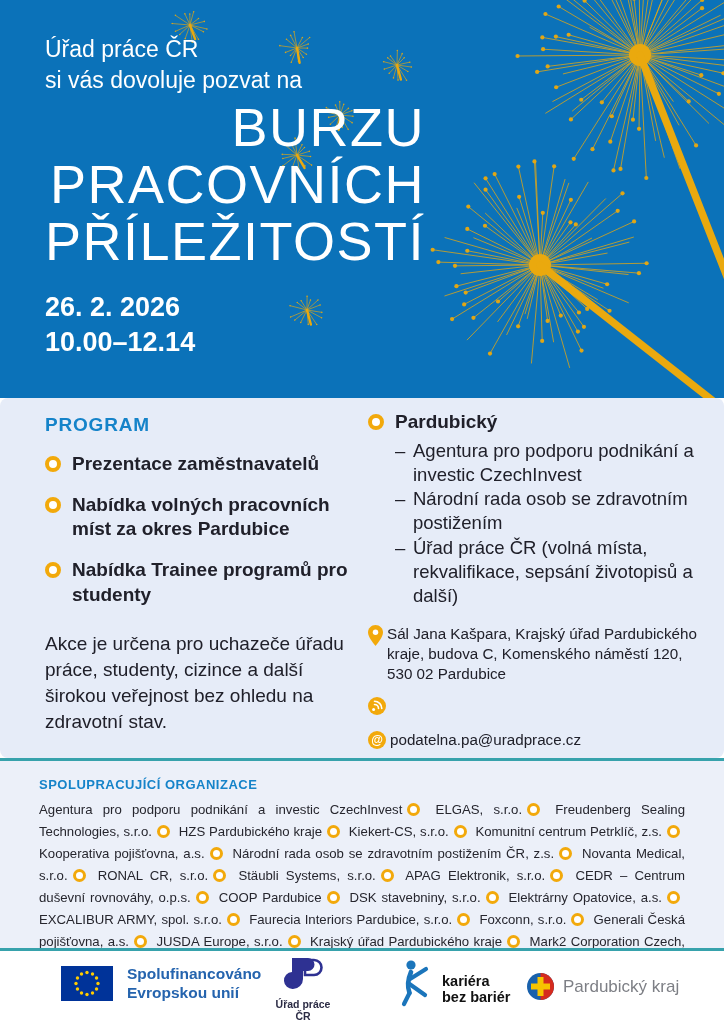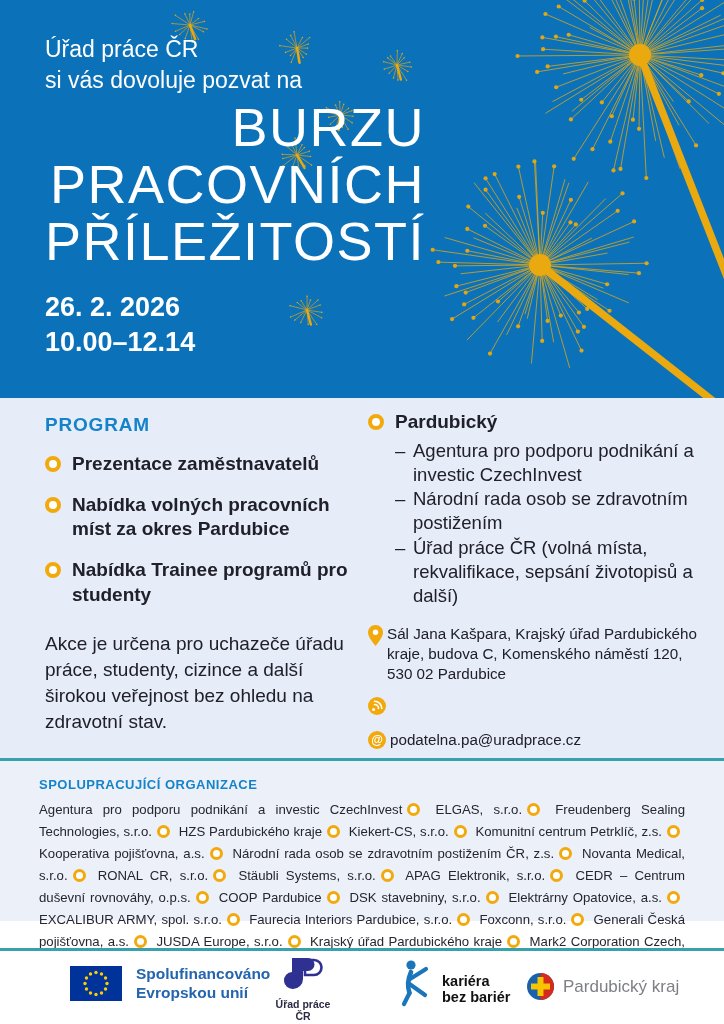--- a/index.html
+++ b/index.html
@@ -8,21 +8,21 @@
 
   
   .header{position:absolute;left:0;top:0;width:724px;height:398px;background:#0b72b9;}
   .header svg.deco{position:absolute;left:0;top:0;z-index:1;}
   .header-text{position:absolute;left:45px;top:34px;z-index:2;}
   .invite{color:#ffffff;font-size:23px;font-weight:500;line-height:1.34;}
   .title{margin-top:3px;color:#ffffff;font-size:54px;font-weight:400;line-height:1.06;letter-spacing:1.5px;text-align:right;}
   .datetime{margin-top:20px;color:#ffffff;font-size:27px;font-weight:700;line-height:1.3;}
 
   
-  .main{position:absolute;left:0;top:398px;width:724px;height:360px;background:#e6ecf8;}
+  .main{position:absolute;left:0;top:398px;width:724px;height:360px;background:#e6ecf8;border-radius:8px;}
   .col-left{position:absolute;left:45px;top:16px;width:318px;}
   .col-right{position:absolute;left:368px;top:12px;width:338px;}
   .program-heading{color:#1583c9;font-size:19px;font-weight:700;letter-spacing:.8px;margin-bottom:16px;}
   .bullet-row{display:flex;gap:11px;margin-bottom:16px;}
   .ring{flex:0 0 auto;width:8px;height:8px;border:4px solid #f2a90b;border-radius:50%;background:#fff;margin-top:4px;}
   .bullet-text{font-size:19px;font-weight:700;color:#20202a;line-height:1.3;}
   .note{margin-top:24px;font-size:19px;color:#20202a;line-height:1.37;}
   .sub-list{margin:2px 0 0 27px;}
   .sub-row{display:flex;font-size:18.5px;color:#20202a;line-height:1.31;}
   .dash{flex:0 0 18px;}
@@ -30,30 +30,30 @@
   .contact-row{display:flex;gap:4px;margin-bottom:11px;align-items:flex-start;}
   .contact-row .ic{flex:0 0 auto;margin-top:1px;}
   .contact-text{font-size:15.2px;color:#20202a;line-height:1.32;}
   .disc{width:18px;height:18px;border-radius:50%;background:#f2a90b;color:#fff;
         display:flex;align-items:center;justify-content:center;font-size:12px;font-weight:700;}
 
   
   .divider{position:absolute;left:0;width:724px;height:3px;background:#37a2ac;z-index:3;}
 
   
-  .partners{position:absolute;left:0;top:761px;width:724px;height:160px;background:#ecf0f9;}
+  .partners{position:absolute;left:0;top:761px;width:724px;height:187px;background:#ecf0f9;}
   .partners-inner{padding:16px 39px 0 39px;}
   .partners-heading{color:#1583c9;font-size:13px;font-weight:700;letter-spacing:.5px;margin-bottom:7px;}
   .partners-list{font-size:13.2px;color:#26262e;line-height:1.67;text-align:justify;}
   .sep{display:inline-block;width:7px;height:7px;border:3px solid #f2a90b;border-radius:50%;background:#fff;
        margin:0 5px;vertical-align:-2px;}
 
   
   .footer{position:absolute;left:0;top:951px;width:724px;height:73px;background:#ffffff;}
-  .eu-block{position:absolute;left:70px;top:14px;display:flex;gap:14px;align-items:center;}
+  .eu-block{position:absolute;left:61px;top:14px;display:flex;gap:14px;align-items:center;}
   .eu-label{color:#2564ae;font-size:15.5px;font-weight:700;line-height:1.22;}
   .up-block{position:absolute;left:268px;top:6px;width:70px;text-align:center;}
   .up-caption{margin-top:1px;font-size:10.5px;font-weight:700;color:#2b2b44;}
   .kariera-block{position:absolute;left:398px;top:8px;display:flex;align-items:flex-end;}
   .kariera-label{font-size:14.5px;font-weight:700;color:#111;line-height:1.12;margin-left:2px;margin-bottom:6px;}
   .kraj-block{position:absolute;left:527px;top:22px;display:flex;gap:9px;align-items:center;}
   .kraj-label{font-size:17px;color:#7d7f85;}
 </style>
 </head>
 <body>

